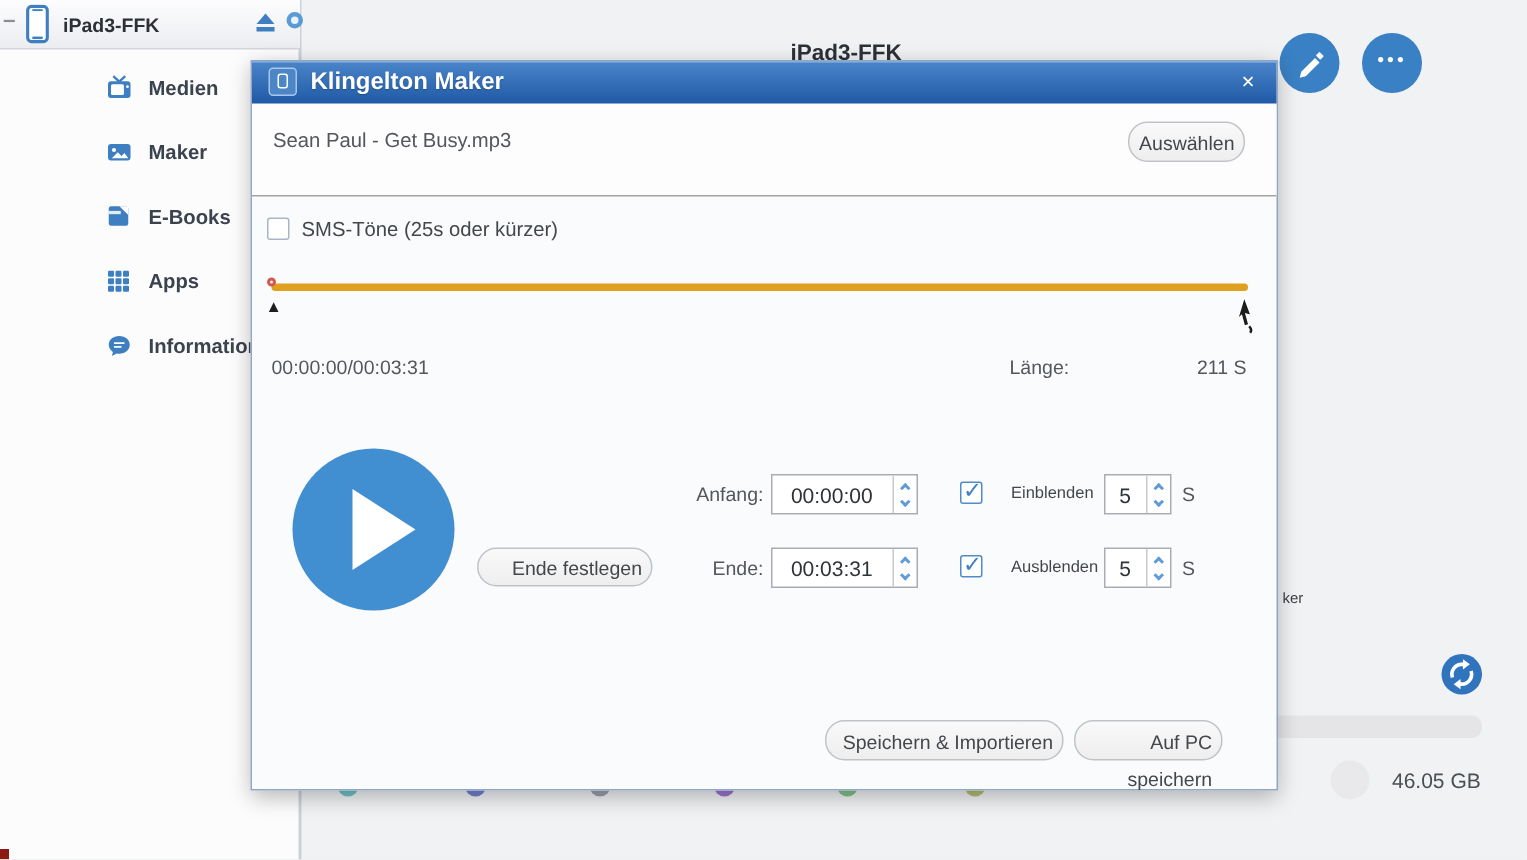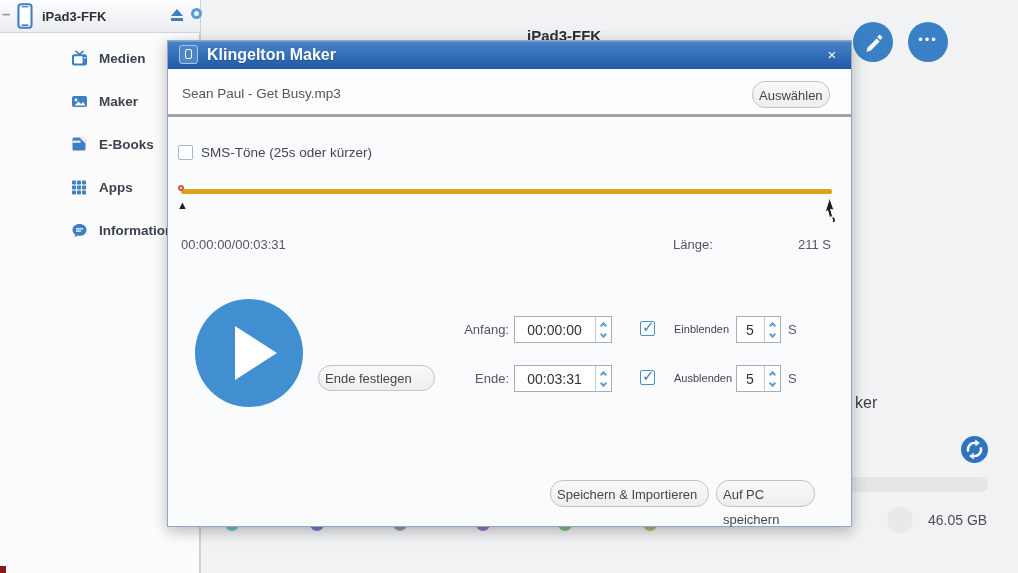--- a/index.html
+++ b/index.html
@@ -20,39 +20,39 @@
   .hdr-blob{position:absolute;left:191px;top:8px;width:11px;height:11px;border:3px solid #5b9bd5;border-radius:50%;background:#eaf3fc;}
   .sb-item{position:absolute;left:0;width:198px;height:34px;cursor:pointer;margin-left:39px;}
   .sb-item .ic{position:absolute;left:32px;top:8px;}
   .sb-item .lb{position:absolute;left:60px;top:0;line-height:34px;font-size:13.5px;font-weight:600;color:#3b434e;}
 
   
   .bg-title{position:absolute;left:527px;top:27px;font-size:15px;font-weight:bold;color:#2c3138;z-index:2;}
   .circle-btn{position:absolute;top:22px;width:40px;height:40px;border-radius:50%;background:#3a80c4;z-index:2;color:#fff;text-align:center;}
   .circle-btn.edit{left:853px;}
   .circle-btn.more{left:908px;line-height:36px;font-size:13px;letter-spacing:2px;}
-  .clipped-text{position:absolute;left:855px;top:394px;font-size:16px;color:#3b3f45;z-index:1;}
+  .clipped-text{position:absolute;left:855px;top:394px;font-size:10px;color:#3b3f45;z-index:1;}
   .sync-btn{position:absolute;left:961px;top:436px;width:27px;height:27px;border-radius:50%;background:#2f74bd;z-index:1;}
   .bg-bar{position:absolute;left:845px;top:477px;width:143px;height:15px;background:#e5e5e8;border-radius:7px;z-index:1;}
   .bg-circle{position:absolute;left:887px;top:507px;width:26px;height:26px;border-radius:50%;background:#e9e9ec;z-index:1;}
   .bg-storage{position:absolute;left:928px;top:512px;font-size:14px;color:#4a4f55;z-index:1;}
   .legend-dot{position:absolute;top:517px;width:14px;height:14px;border-radius:50%;z-index:1;}
   .red-sliver{position:absolute;left:0;top:566px;width:6px;height:7px;background:#8a1a12;z-index:5;}
 
   
   #dialog{position:absolute;left:167px;top:40px;width:685px;height:487px;background:#fafbfc;border:1px solid #90a6c6;box-shadow:0 4px 14px rgba(0,0,0,.28);z-index:10;}
   #titlebar{position:absolute;left:0;top:0;right:0;height:28px;background:linear-gradient(#4a84c8,#205aa6);box-shadow:inset 0 1px 0 #6ea0d8;}
   .tb-icon{position:absolute;left:11px;top:4px;width:19px;height:19px;background:#4d86c6;border:1px solid #a8c6ea;border-radius:3px;}
   .tb-icon .ph{position:absolute;left:5px;top:3px;width:7px;height:10px;border:1.5px solid #fff;border-radius:2px;}
   .tb-title{position:absolute;left:39px;top:0;line-height:28px;color:#fff;font-size:16px;font-weight:bold;text-shadow:0 1px 1px rgba(0,0,0,.25);}
   .tb-close{position:absolute;right:8px;top:0;width:22px;line-height:28px;text-align:center;color:#fff;font-size:15px;cursor:pointer;}
 
-  #filerow{position:absolute;left:0;top:29px;right:0;height:47px;background:#fdfdfe;border-bottom:3px solid #a3a3a3;padding-left:25px;}
+  #filerow{position:absolute;left:0;top:29px;right:0;height:61px;background:#fdfdfe;border-bottom:1px solid #a3a3a3;padding-left:25px;}
   .file-name{position:absolute;left:14px;top:0;line-height:47px;font-size:13.5px;color:#53575c;}
-  .btn{background:linear-gradient(#f9f9f9,#eeeeef);border:1px solid #bfc3c8;border-radius:13px;color:#43474c;font-size:13px;text-align:left;cursor:pointer;font-family:inherit;}
+  .btn{background:linear-gradient(#f9f9f9,#eeeeef);border:1px solid #bfc3c8;border-radius:13px;color:#43474c;font-size:13px;text-align:right;cursor:pointer;font-family:inherit;}
   .choose-btn{position:absolute;right:21px;top:11px;width:78px;height:27px;line-height:25px;}
 
   .cb{width:15px;height:15px;background:#fff;border:1px solid #a9b6c6;border-radius:2px;position:relative;cursor:pointer;}
   .cb.on{border-color:#4f8cc9;}
   .cb .mark{position:absolute;left:1px;top:-4px;color:#3f7fc2;font-size:15px;font-weight:bold;}
   #smsrow{position:absolute;left:10px;top:104px;height:18px;}
   #smsrow .cb{position:absolute;left:0;top:0;}
   #smsrow .lb{position:absolute;left:23px;top:0;line-height:16px;font-size:13.5px;color:#43474c;white-space:nowrap;}
 
   #track{position:absolute;left:13px;top:148px;right:19px;height:5px;background:#dfa01e;border-radius:3px;}

